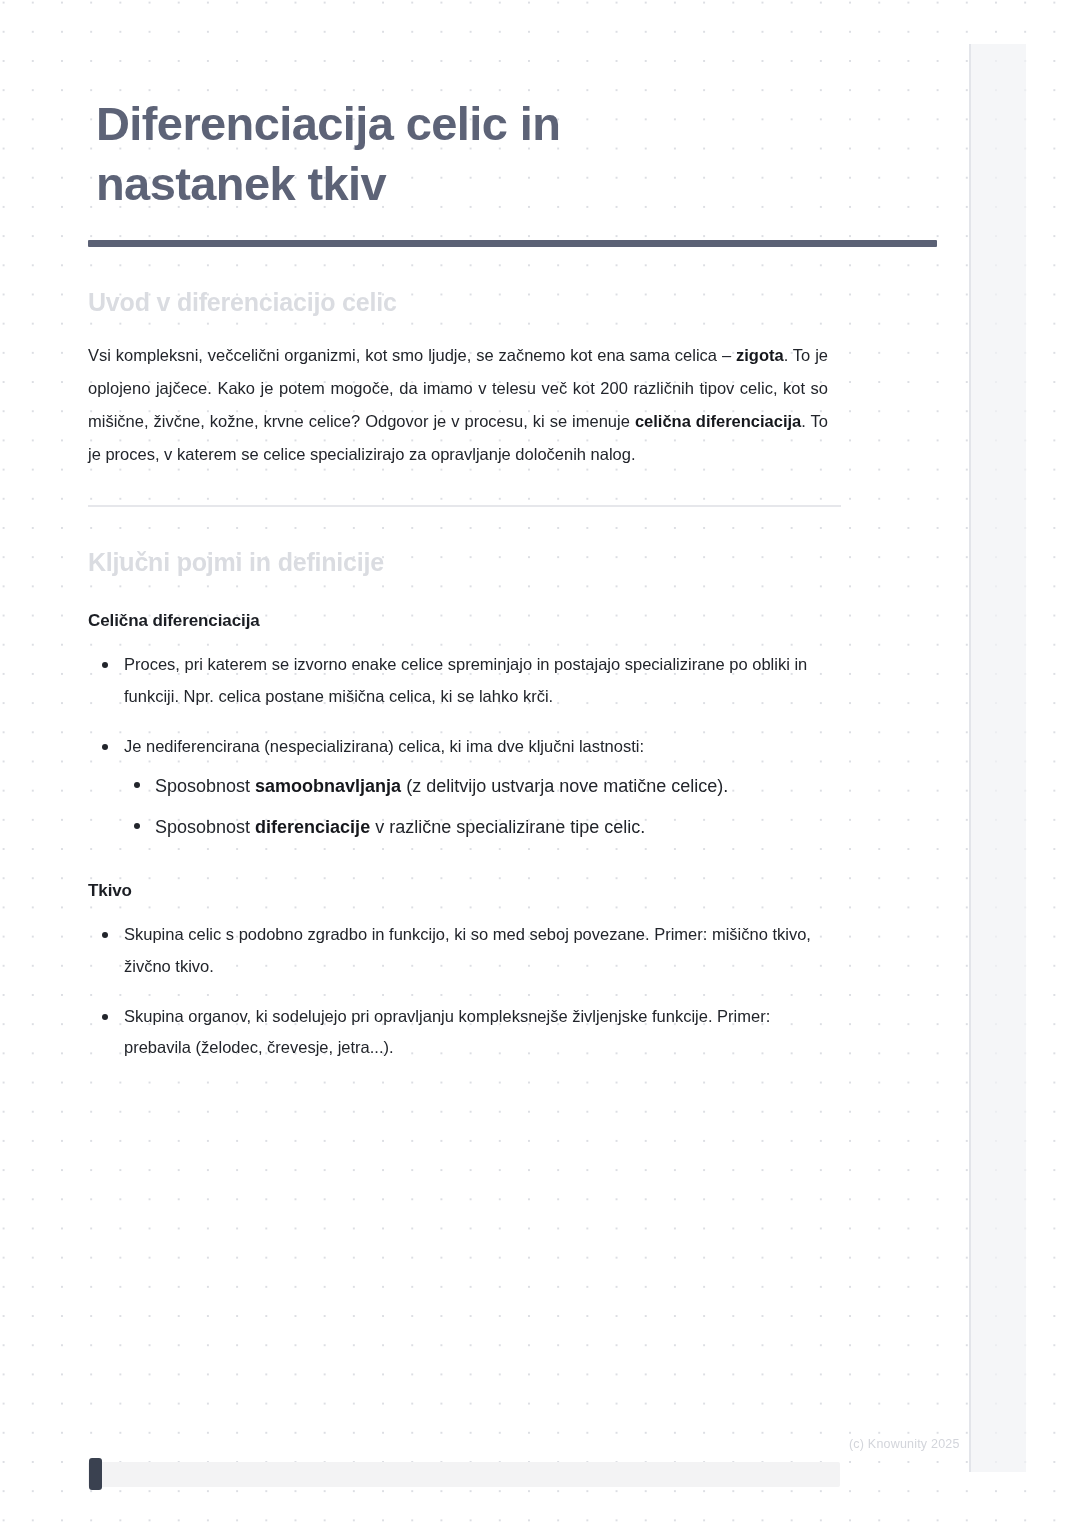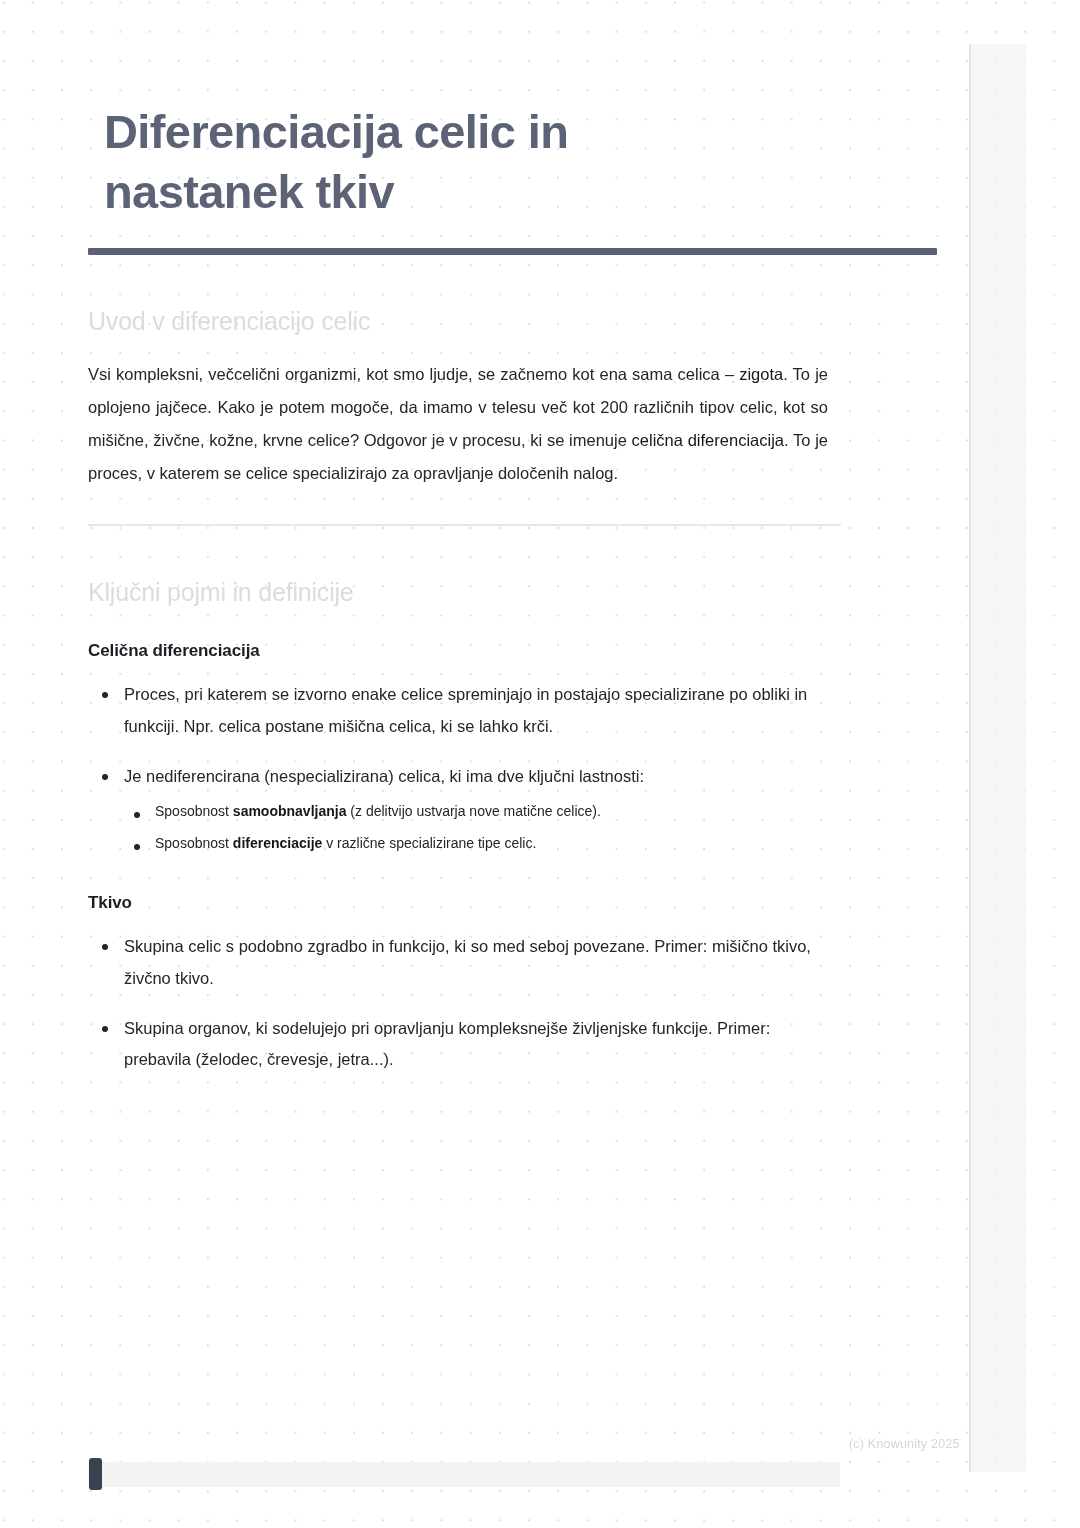--- a/index.html
+++ b/index.html
@@ -41,59 +41,59 @@
 
   
   .content {
     position: absolute;
     left: 88px;
     top: 0;
     width: 852px;
   }
 
   .doc-title {
-    margin: 16px;
+    margin: 8px;
     padding-top: 86px;
     font-size: 47px;
     line-height: 1.28;
     font-weight: bold;
     letter-spacing: -0.6px;
     color: #5d6377;
     max-width: 640px;
   }
 
   .title-rule {
     margin-top: 26px;
     width: 849px;
     height: 7px;
     background: #5b6175;
     border-radius: 1px;
   }
 
   .section-heading {
     margin: 0;
-    padding-top: 51px;
+    padding-top: 40px;
     font-size: 25px;
-    font-weight: normal;
+    font-weight: bold;
     letter-spacing: -0.2px;
     color: #dadce1;
     line-height: 1.2;
   }
 
   .para {
     margin: 0;
     padding-top: 22px;
     width: 740px;
     font-size: 16.5px;
     line-height: 2.0;
     color: #22252b;
     text-align: justify;
     text-justify: inter-word;
   }
-  .para b { font-weight: normal; color: #15171c; }
+  .para b { font-weight: bold; color: #15171c; }
 
   .divider {
     margin-top: 34px;
     width: 753px;
     height: 2px;
     background: #e6e7eb;
   }
 
   .term {
     margin: 0;
@@ -130,21 +130,21 @@
   ul.blist > li b { font-weight: bold; color: #15171c; }
 
   ul.sublist {
     list-style: none;
     margin: 0;
     padding: 4px 0 0 0;
   }
   ul.sublist > li {
     position: relative;
     padding-left: 31px;
-    font-size: 14px;
+    font-size: 18px;
     line-height: 2.25;
     color: #22252b;
     width: 700px;
   }
   ul.sublist > li::before {
     content: "";
     position: absolute;
     left: 10px;
     top: 16px;
     width: 6px;

